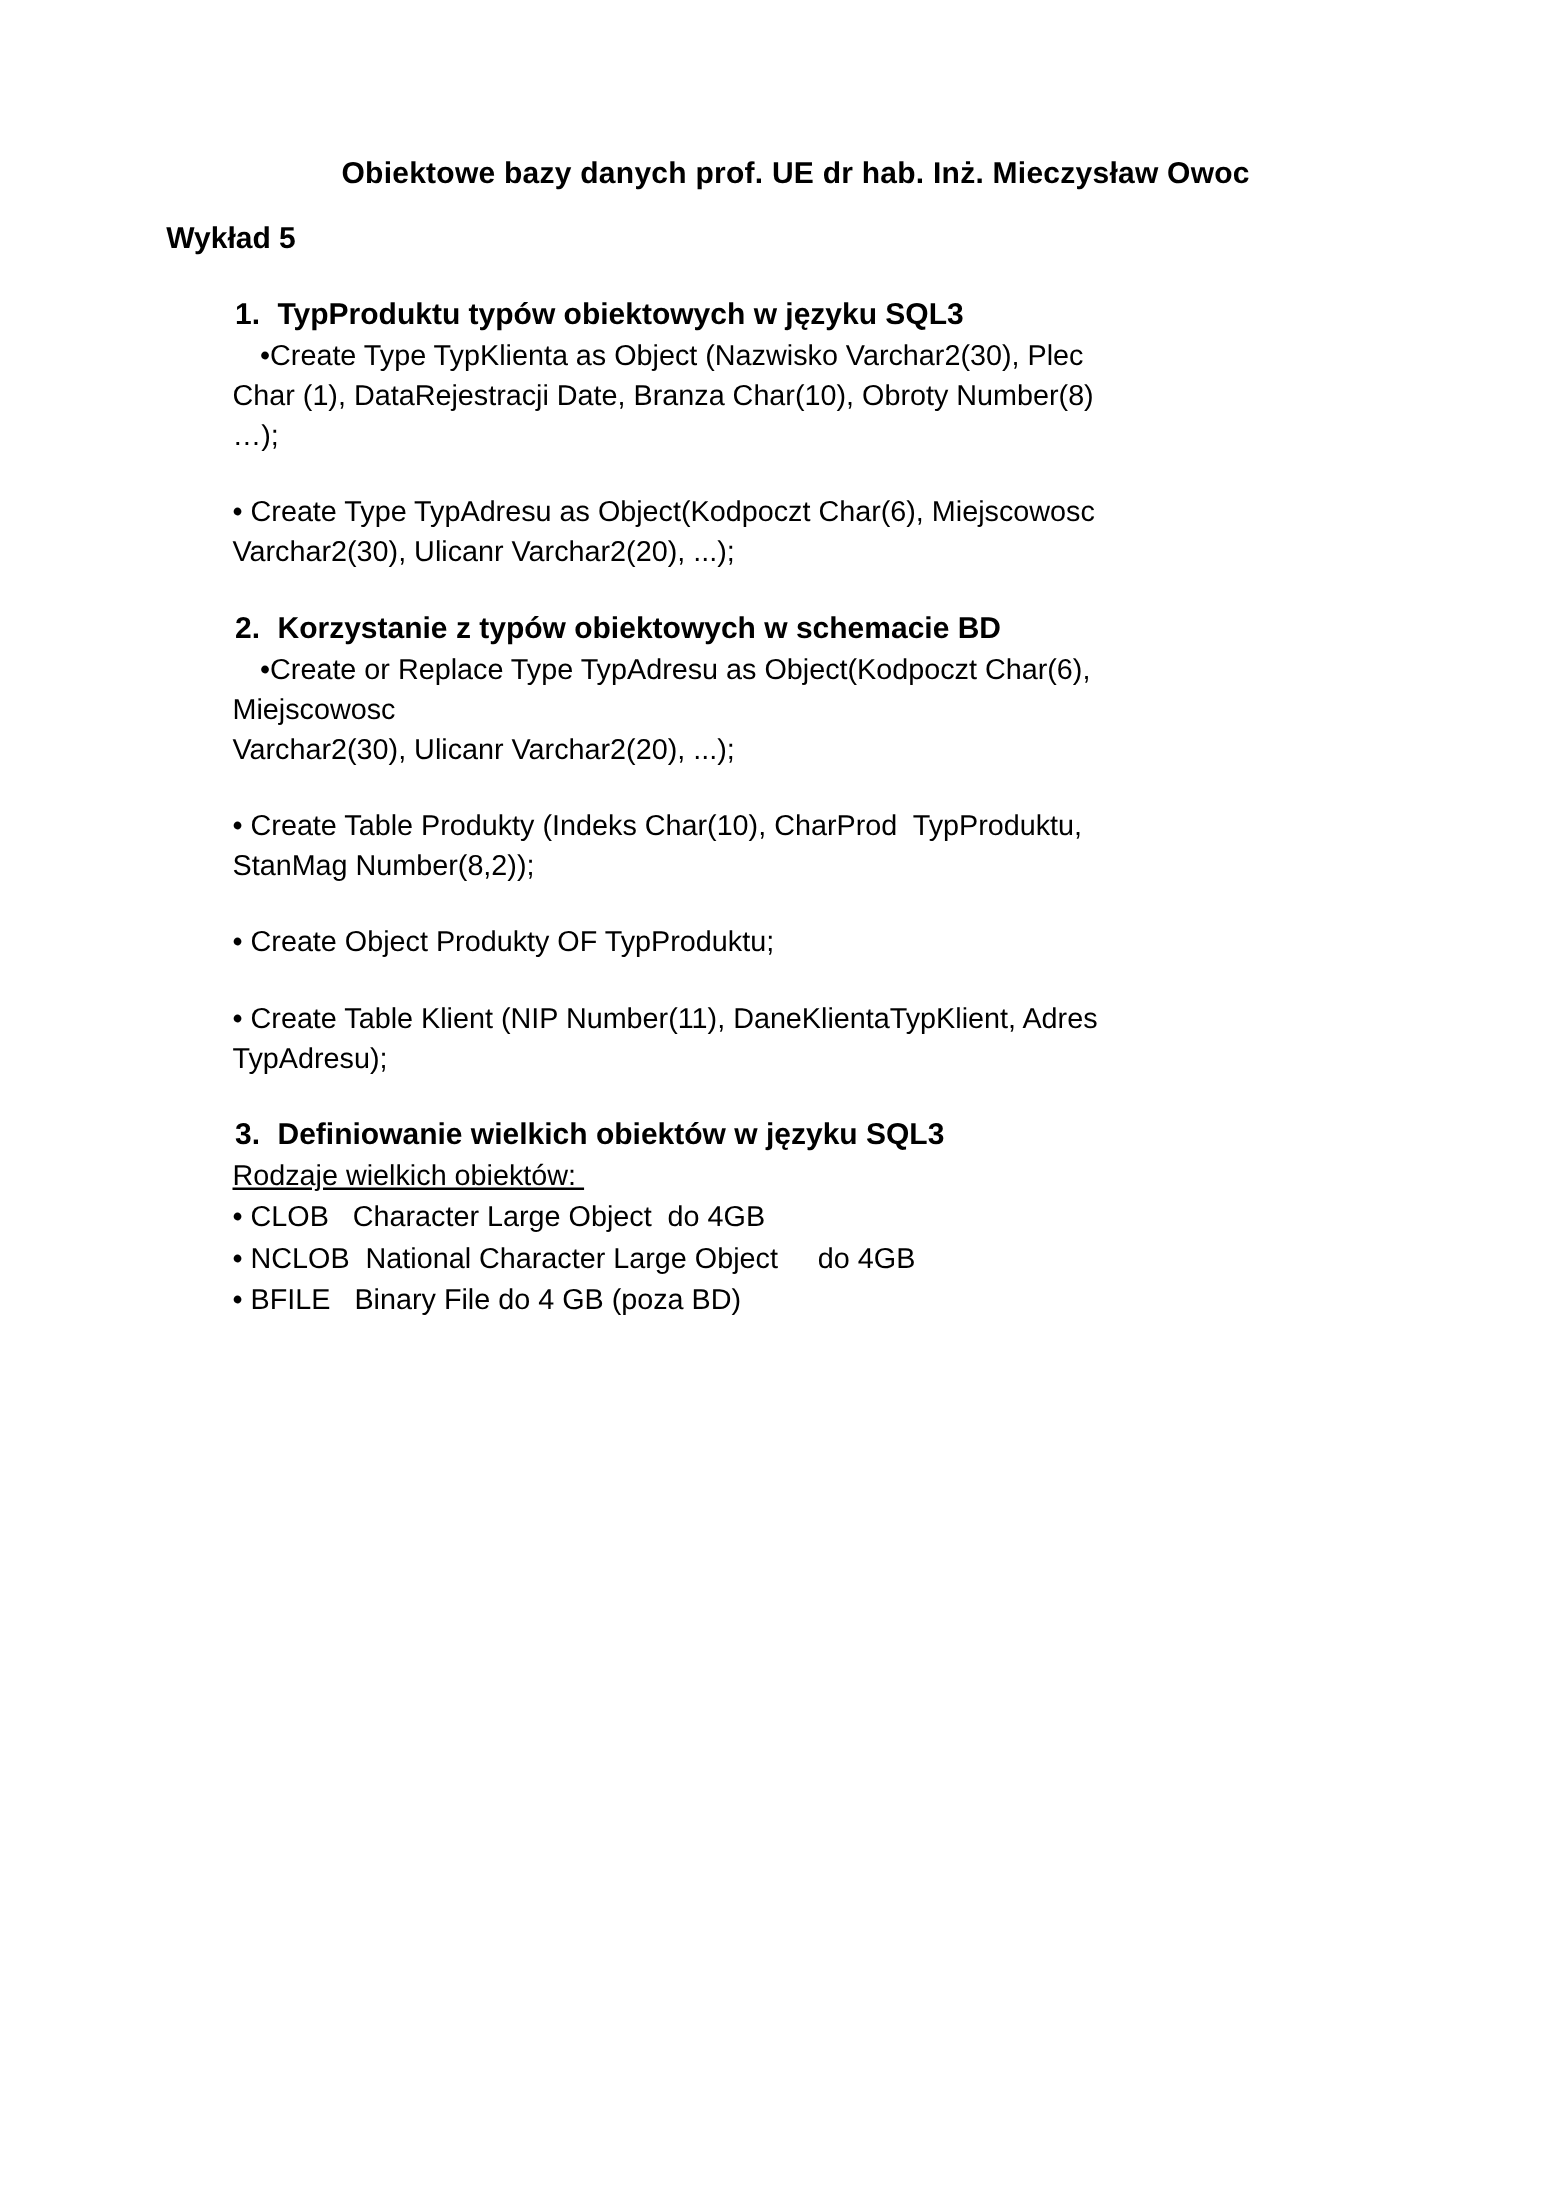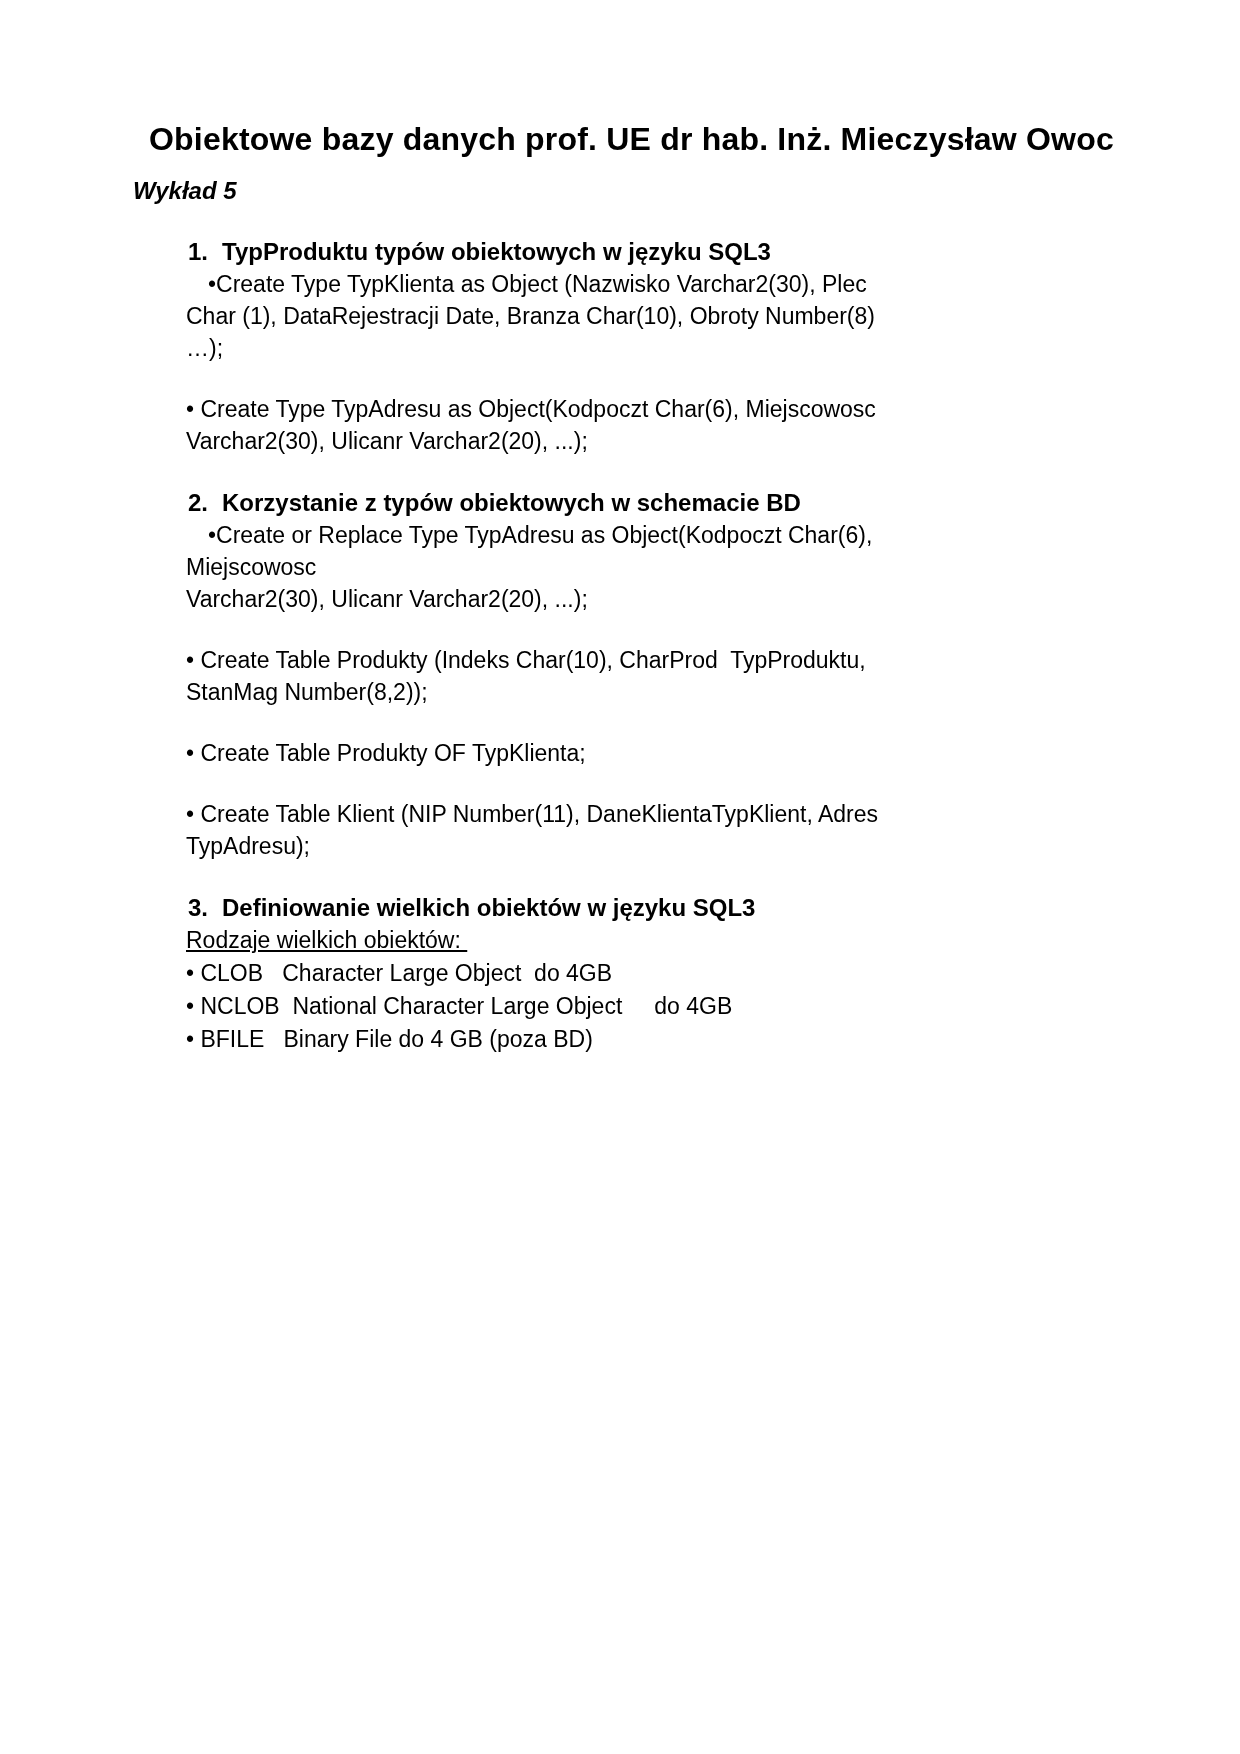--- a/index.html
+++ b/index.html
@@ -14,32 +14,32 @@
     height: 1754px;
     background: #ffffff;
     box-sizing: border-box;
     padding: 124px 100px 0 133px;
     font-family: "Liberation Sans", "DejaVu Sans", sans-serif;
     font-size: 23px;
     line-height: 32px;
     -webkit-font-smoothing: antialiased;
   }
   .doc-title {
-    font-size: 32px;
+    font-size: 24px;
     font-weight: bold;
     line-height: 30px;
-    margin: 0 0 22px 16px;
+    margin: 0 0 22px 0;
     letter-spacing: 0.2px;
+    text-align: center;
   }
   .doc-subtitle {
     font-size: 24px;
     font-weight: bold;
     line-height: 30px;
     margin: 0 0 18px 0;
-    font-style: italic;
   }
   .section {
     margin-top: 29px;
   }
   .section-heading {
     display: flex;
     margin-left: 55px;
     font-size: 24px;
     font-weight: bold;
     line-height: 33px;
@@ -98,21 +98,21 @@
     <div class="section-heading">
       <span class="num">2.</span>
       <span class="htext">Korzystanie z typów obiektowych w schemacie BD</span>
     </div>
     <div class="section-body">
       <p class="para indent-first">•Create or Replace Type TypAdresu as Object(Kodpoczt Char(6),
 Miejscowosc
 Varchar2(30), Ulicanr Varchar2(20), ...);</p>
       <p class="para">• Create Table Produkty (Indeks Char(10), CharProd  TypProduktu,
 StanMag Number(8,2));</p>
-      <p class="para">• Create Table Produkty OF TypKlienta;</p>
+      <p class="para">• Create Object Produkty OF TypProduktu;</p>
       <p class="para">• Create Table Klient (NIP Number(11), DaneKlientaTypKlient, Adres
 TypAdresu);</p>
     </div>
   </div>
 
   <div class="section">
     <div class="section-heading">
       <span class="num">3.</span>
       <span class="htext">Definiowanie wielkich obiektów w języku SQL3</span>
     </div>

